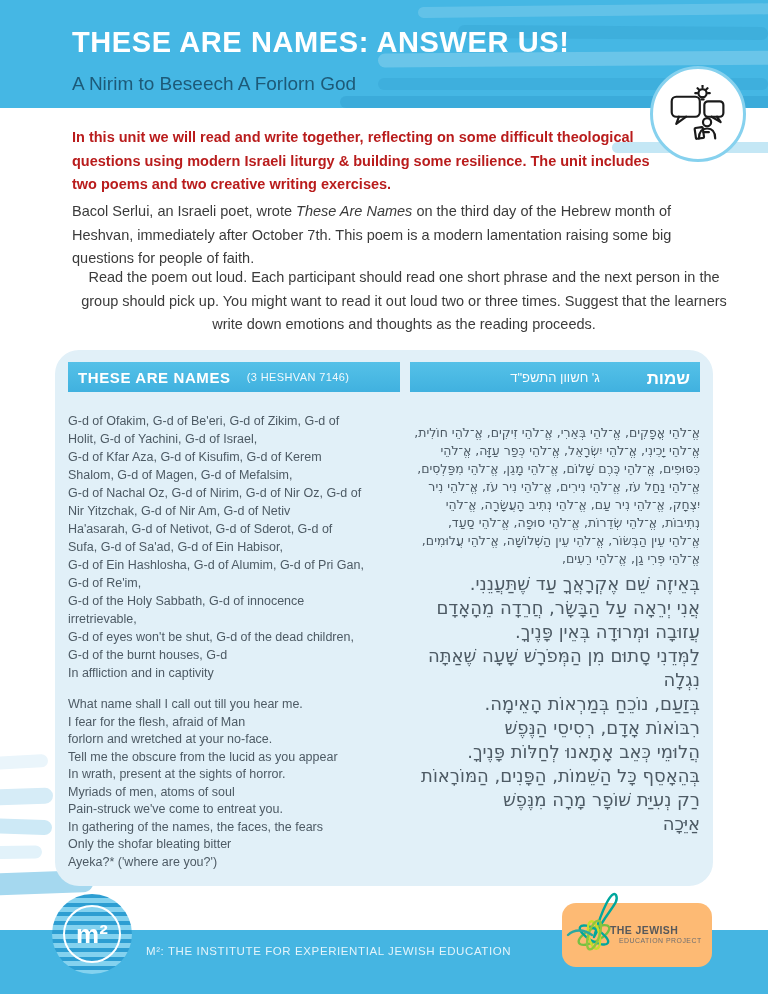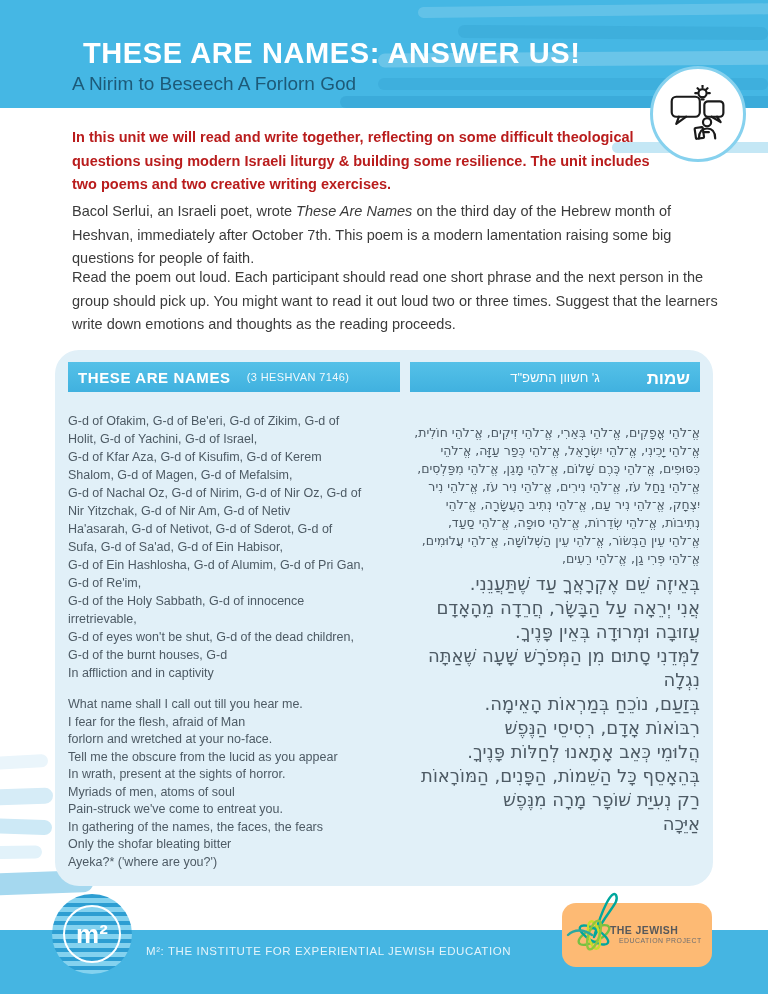--- a/index.html
+++ b/index.html
@@ -109,21 +109,21 @@
 
 <div class="band">
   <div class="band-stroke bs1"></div>
   <div class="band-stroke bs2"></div>
   <div class="band-stroke bs3"></div>
   <div class="band-stroke bs4"></div>
   <div class="band-stroke bs5"></div>
 </div>
 <div class="under-band-stroke"></div>
 
-<h1 class="page-title" style="margin:11px;">THESE ARE NAMES: ANSWER US!</h1>
+<h1 class="page-title" style="margin:0;">THESE ARE NAMES: ANSWER US!</h1>
 <div class="page-subtitle">A Nirim to Beseech A Forlorn God</div>
 
 <div class="header-icon-circle">
   <svg width="58" height="58" viewBox="0 0 64 64">
     <g fill="none" stroke="#1a1a1a" stroke-width="2.4" stroke-linecap="round" stroke-linejoin="round">
 
       <rect x="3" y="13" width="31" height="22" rx="5"></rect>
       <path d="M11 35 L8 43 L19 35"></path>
 
       <rect x="39" y="18" width="21" height="17" rx="4"></rect>
@@ -138,21 +138,21 @@
       <rect x="29" y="47" width="9" height="12" rx="1" transform="rotate(-8 33 53)"></rect>
       <path d="M38 52 L44 52"></path>
     </g>
   </svg>
 </div>
 
 <p class="para p-bold" style="margin:0;">In this unit we will read and write together, reflecting on some difficult theological questions using modern Israeli liturgy &amp; building some resilience. The unit includes two poems and two creative writing exercises.</p>
 <p class="para p-two" style="margin:0;">
   <span>Bacol Serlui, an Israeli poet, wrote </span><span class="italic">These Are Names</span><span> on the third day of the Hebrew month of Heshvan, immediately after October 7th.  This poem is a modern lamentation raising some big questions for people of faith.</span>
 </p>
-<p class="para p-three" style="margin:0;">Read the poem out loud. Each participant should read one short phrase and the next person in the group should pick up.  You might want to read it out loud two or three times. Suggest that the learners write down emotions and thoughts as the reading proceeds.</p>
+<p class="para p-three" style="margin:0;text-align:center;">Read the poem out loud. Each participant should read one short phrase and the next person in the group should pick up.  You might want to read it out loud two or three times. Suggest that the learners write down emotions and thoughts as the reading proceeds.</p>
 
 <div class="poem-box">
 
   <div class="col-en">
     <div class="col-header col-header-en">
       <span class="bar-title">THESE ARE NAMES</span>
       <span class="bar-date">(3 HESHVAN 7146)</span>
     </div>
     <div class="poem-text en-stanza1">G-d of Ofakim, G-d of Be'eri, G-d of Zikim, G-d of
 Holit, G-d of Yachini, G-d of Israel,

